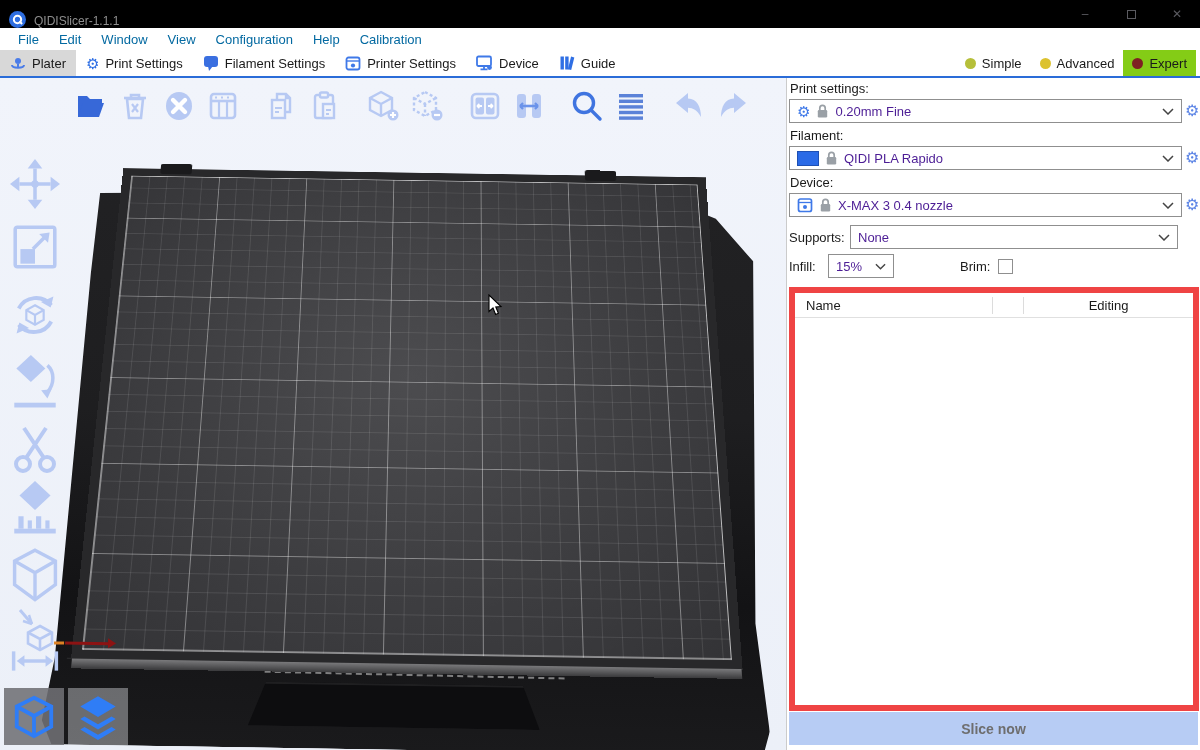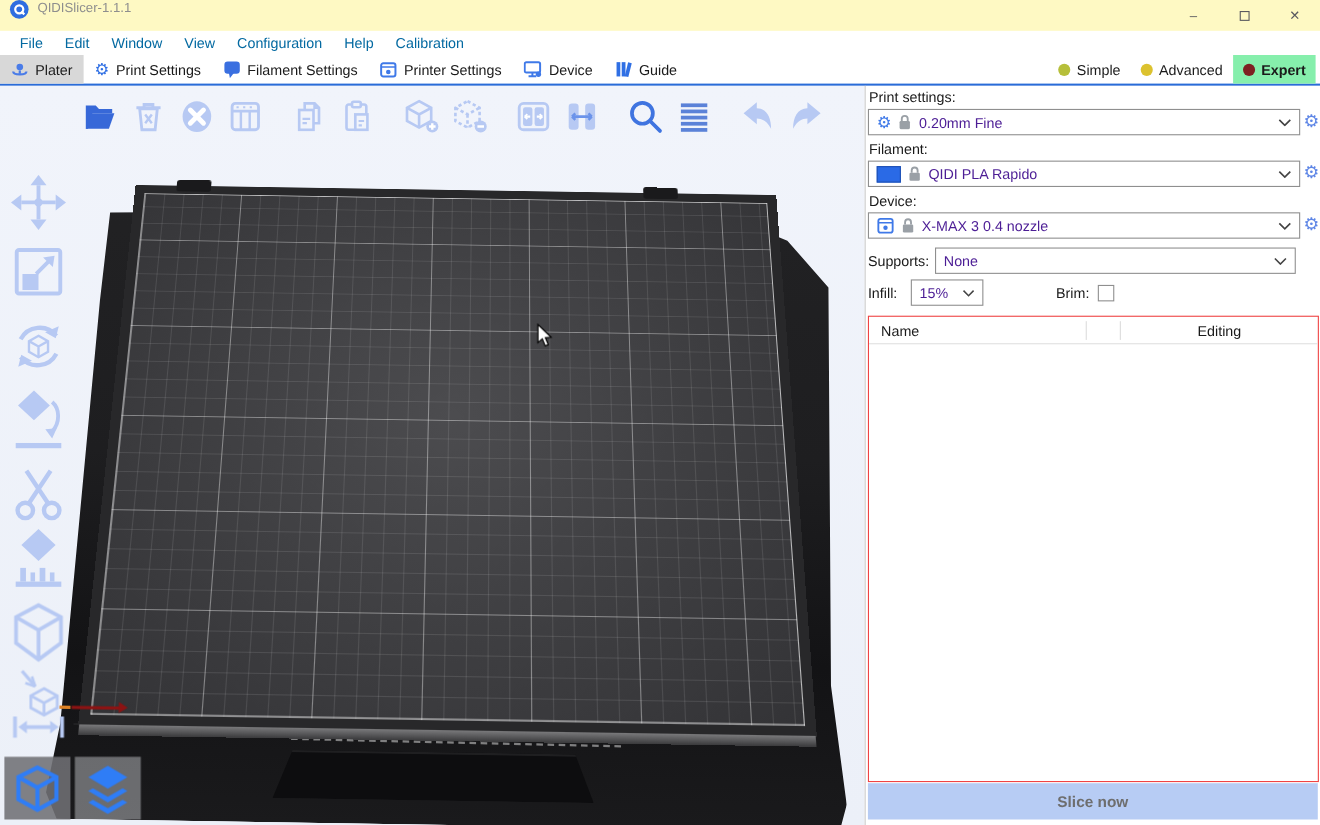--- a/index.html
+++ b/index.html
@@ -1,42 +1,42 @@
 <!DOCTYPE html>
 <html><head>
 <meta charset="utf-8">
 <style>
   * { margin:0; padding:0; box-sizing:border-box; }
   html,body { width:1200px; height:750px; overflow:hidden;
     font-family:"Liberation Sans", sans-serif; background:#fff; }
   .app { position:relative; width:1200px; height:750px; background:#fff; }
 
   
-  .titlebar { position:relative; height:28px; background:#fef9c3; display:flex; align-items:flex-start; }
+  .titlebar { position:relative; height:28px; background:#000000; display:flex; align-items:flex-end; }
   .app-logo { width:17px; height:17px; border-radius:50%; background:#2e6ee0; margin-left:9px;
     display:flex; align-items:center; justify-content:center; }
   .title-text { margin-left:8px; font-size:12px; color:#8e8e8e; }
   .win-controls { position:absolute; right:0; top:0; height:28px; display:flex; }
   .win-btn { width:46px; height:28px; display:flex; align-items:center; justify-content:center;
     color:#5a5a60; font-size:12px; }
   .win-max-glyph { width:9px; height:9px; border:1px solid #5a5a60; }
 
   
   .menubar { height:22px; display:flex; align-items:center; padding-left:8px; background:#fff; }
   .menu-item { font-size:13px; color:#0369a1; padding:0 10px; }
 
   
   .tabbar { height:28px; display:flex; align-items:stretch; border-bottom:2px solid #2a6cd8; background:#fff; }
   .tab { display:flex; align-items:center; gap:6px; padding:0 10px; font-size:13px; color:#1a1a1a; }
   .tab.active { background:#d8d8d8; }
   .tab .gear-glyph { color:#2f6fe4; font-size:15px; line-height:1; }
   .modes { margin-left:auto; display:flex; align-items:stretch; padding-right:4px; }
   .mode { display:flex; align-items:center; gap:6px; padding:0 9px; font-size:13px; color:#1a1a1a; }
   .mode .dot { width:11px; height:11px; border-radius:50%; }
-  .mode.active { background:#86efac; font-weight:bold; }
+  .mode.active { background:#84cc16; font-weight:normal; }
 
   
   .main { position:absolute; top:78px; left:0; right:0; bottom:0; display:flex; }
 
   
   .viewport { position:relative; width:786px; height:672px; overflow:hidden;
     background:linear-gradient(180deg,#f1f4fb 0%,#ecf0f8 100%); }
 
   .scene-tilt { position:absolute; inset:0; transform:rotate(0.9deg); transform-origin:410px 380px; }
 
@@ -110,21 +110,21 @@
 
   .supports-row { display:flex; align-items:center; margin-top:8px; }
   .supports-row .lbl { width:61px; }
   .combo.sm { width:328px; }
   .infill-row { display:flex; align-items:center; margin-top:4px; height:26px; }
   .infill-row .lbl1 { width:39px; }
   .combo.xs { width:66px; }
   .infill-row .lbl2 { margin-left:66px; margin-right:8px; }
   .checkbox { width:15px; height:15px; border:1px solid #8f8f8f; background:#fff; }
 
-  .obj-table { margin-top:8px; width:410px; height:424px; border:1px solid #ef4444; background:#fff; }
+  .obj-table { margin-top:8px; width:410px; height:424px; border:6px solid #ef4444; background:#fff; }
   .obj-head { display:flex; height:25px; align-items:center; border-bottom:1px solid #e0e0e0; }
   .col-name { width:198px; padding-left:11px; border-right:1px solid #dcdcdc; height:17px; line-height:17px; }
   .col-mid { width:31px; border-right:1px solid #dcdcdc; height:17px; }
   .col-edit { flex:1; text-align:center; height:17px; line-height:17px; }
 
   .slice-btn { position:absolute; left:2px; right:2px; bottom:5px; height:33px; border:none;
     background:#b7ccf4; color:#6e6e6e; font-size:14px; font-weight:bold;
     font-family:"Liberation Sans",sans-serif; }
   svg { display:block; }
 </style>

